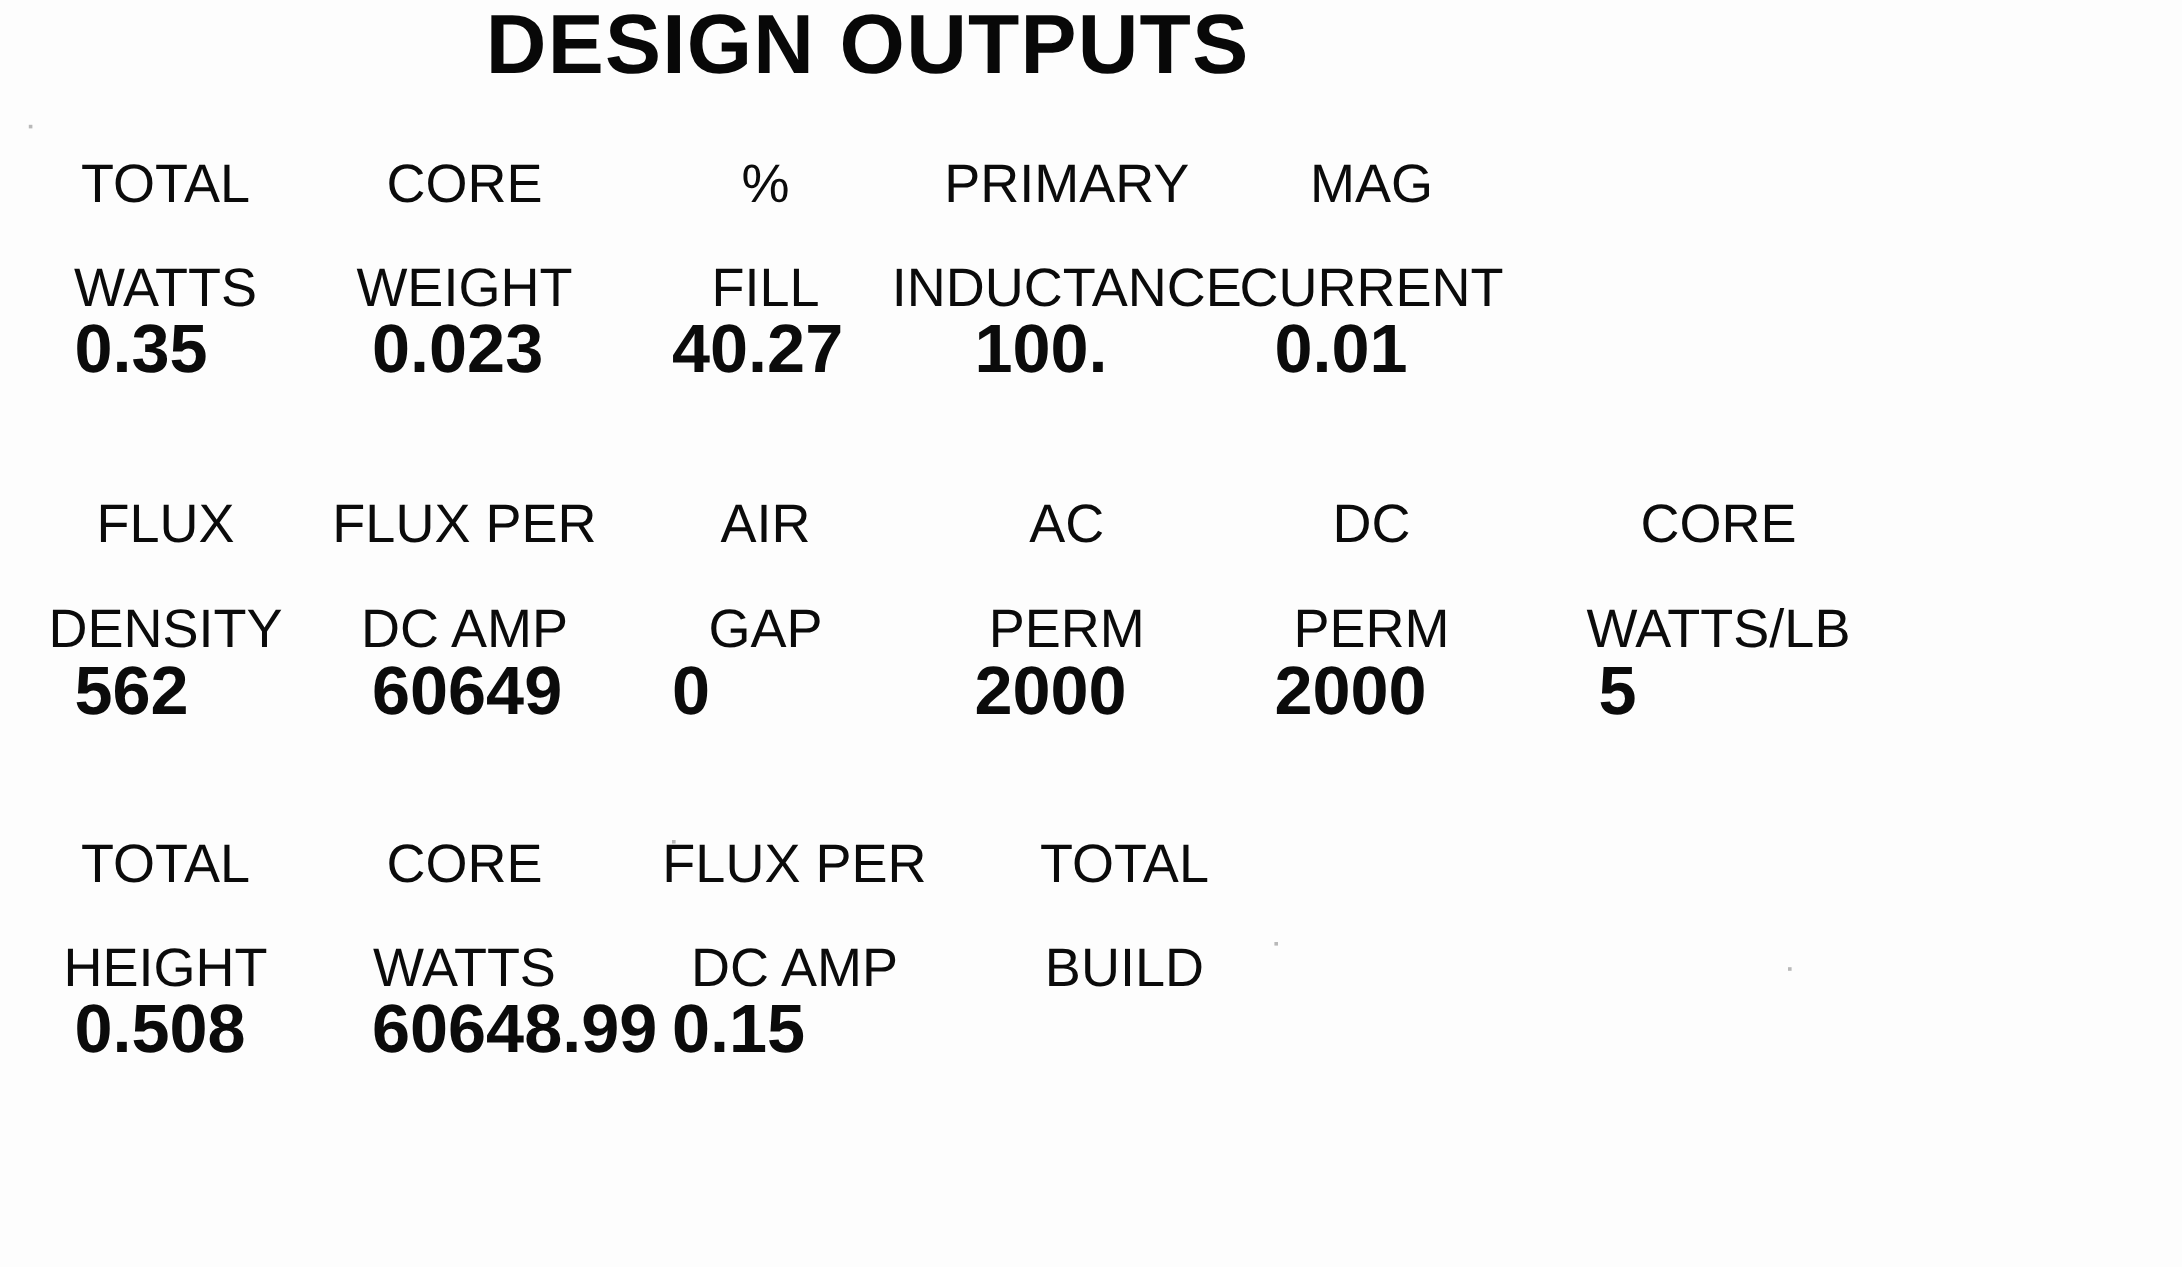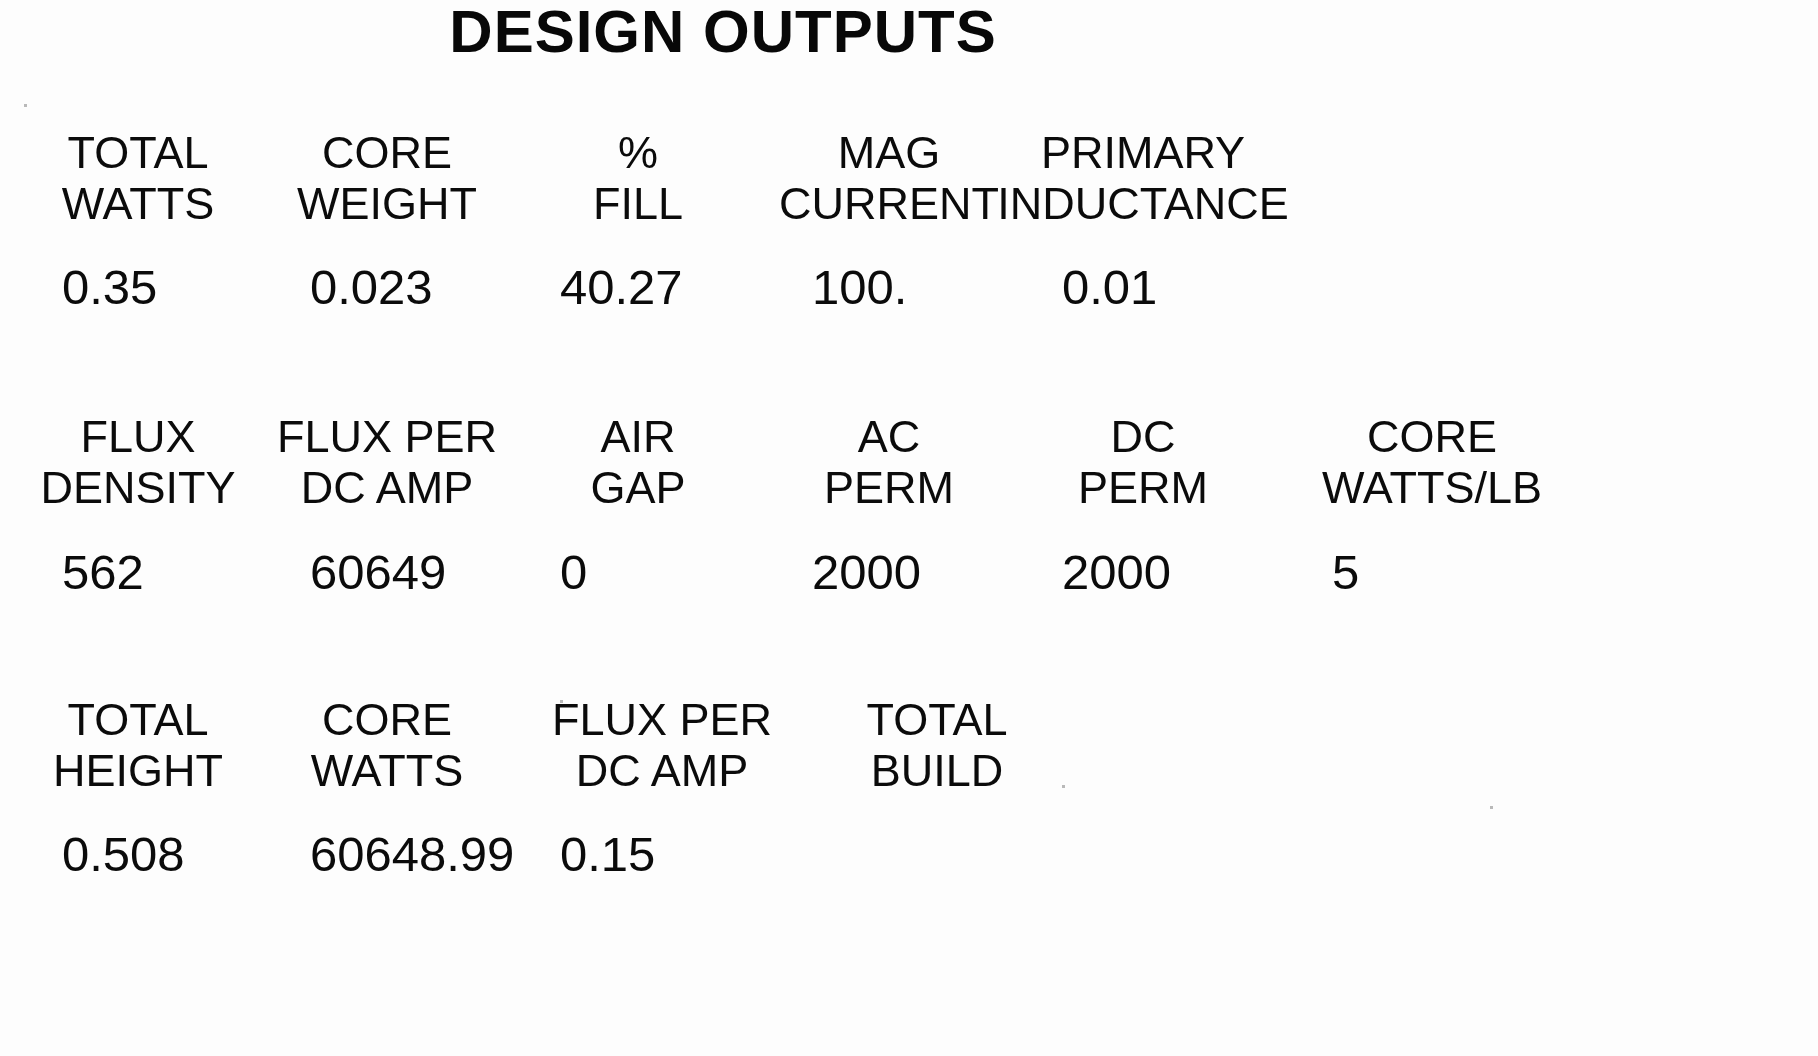--- a/index.html
+++ b/index.html
@@ -23,21 +23,21 @@
     background: #fdfdfd;
   }
 
   
   .title {
     position: absolute;
     top: 2px;
     left: 0;
     width: 1446px;
     text-align: center;
-    font-size: 60px;
+    font-size: 70px;
     font-weight: 700;
     letter-spacing: 1px;
     line-height: 1.0;
     color: #080808;
   }
 
   
   .block {
     position: absolute;
     left: 0;
@@ -53,34 +53,35 @@
   
   .block-4 {
     grid-template-columns: 248px 250px 300px 250px;
     padding-left: 14px;
   }
 
   .col {
     display: flex;
     flex-direction: column;
     align-items: center;
+    gap: 36px;
   }
 
   .hdr {
     font-size: 45px;
     font-weight: 400;
     line-height: 1.13;
     text-align: center;
     white-space: nowrap;
     color: #0b0b0b;
   }
 
   .val {
-    font-size: 49px;
-    font-weight: 400;
+    font-size: 57px;
+    font-weight: 700;
     line-height: 1.0;
     white-space: nowrap;
     color: #0b0b0b;
   }
 
   
   .valrow {
     position: absolute;
     left: 0;
     width: 1818px;
@@ -131,26 +132,26 @@
     </div>
     <div class="col">
       <div class="hdr">CORE</div>
       <div class="hdr">WEIGHT</div>
     </div>
     <div class="col">
       <div class="hdr">%</div>
       <div class="hdr">FILL</div>
     </div>
     <div class="col">
+      <div class="hdr">PRIMARY</div>
+      <div class="hdr">INDUCTANCE</div>
+    </div>
+    <div class="col">
       <div class="hdr">MAG</div>
       <div class="hdr">CURRENT</div>
-    </div>
-    <div class="col">
-      <div class="hdr">PRIMARY</div>
-      <div class="hdr">INDUCTANCE</div>
     </div>
   </div>
 
   <div class="valrow valrow-6" id="block1-values">
     <div class="vcell">
       <span class="val">0.35</span>
     </div>
     <div class="vcell">
       <span class="val">0.023</span>
     </div>

